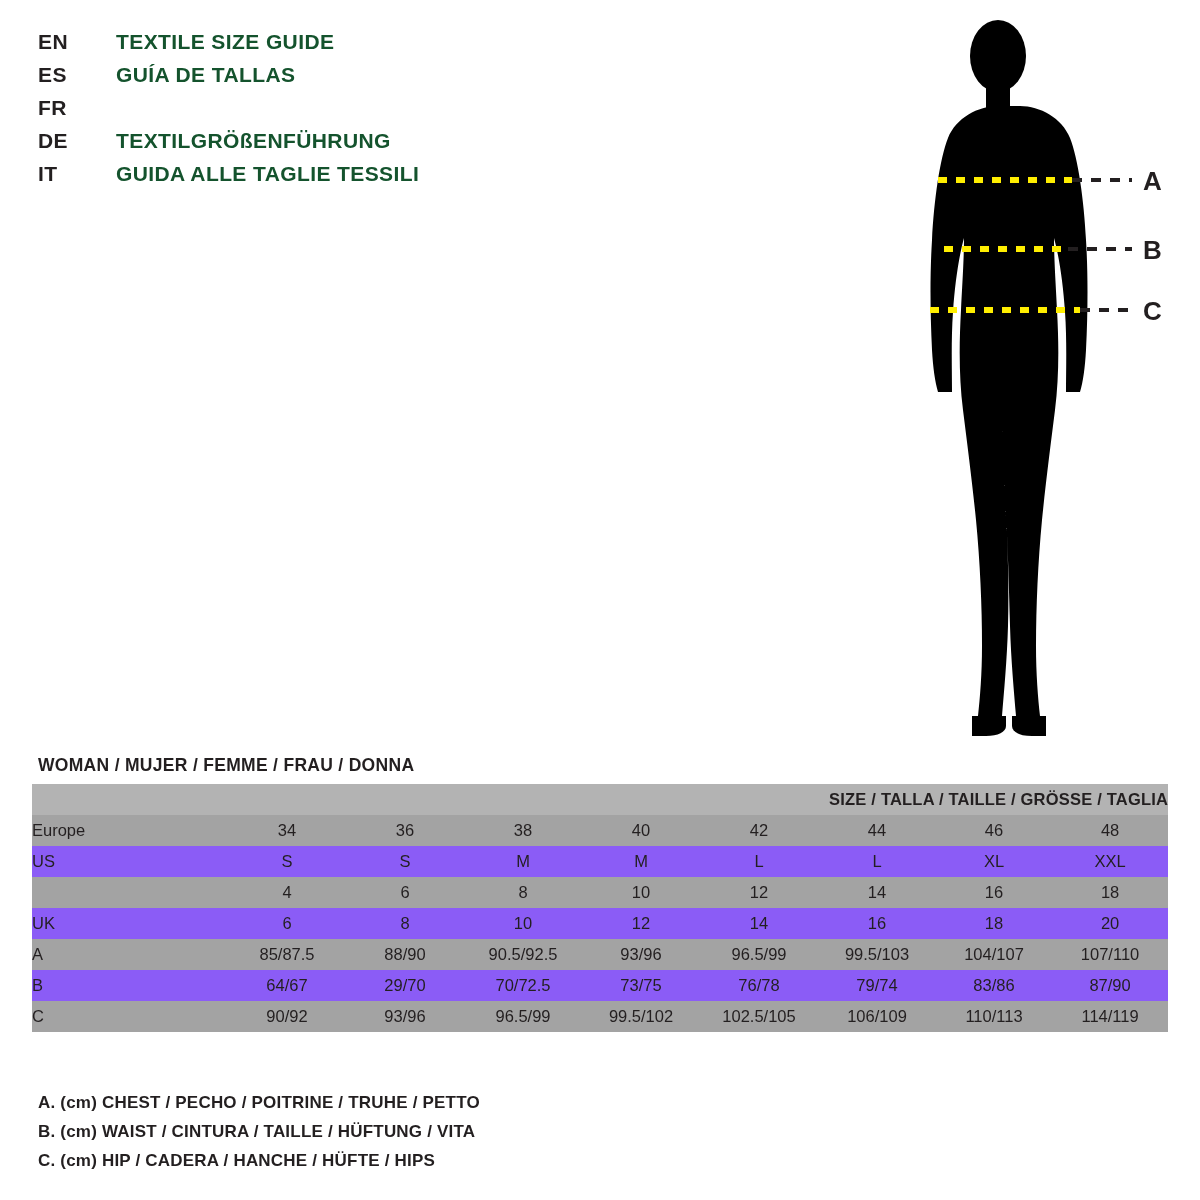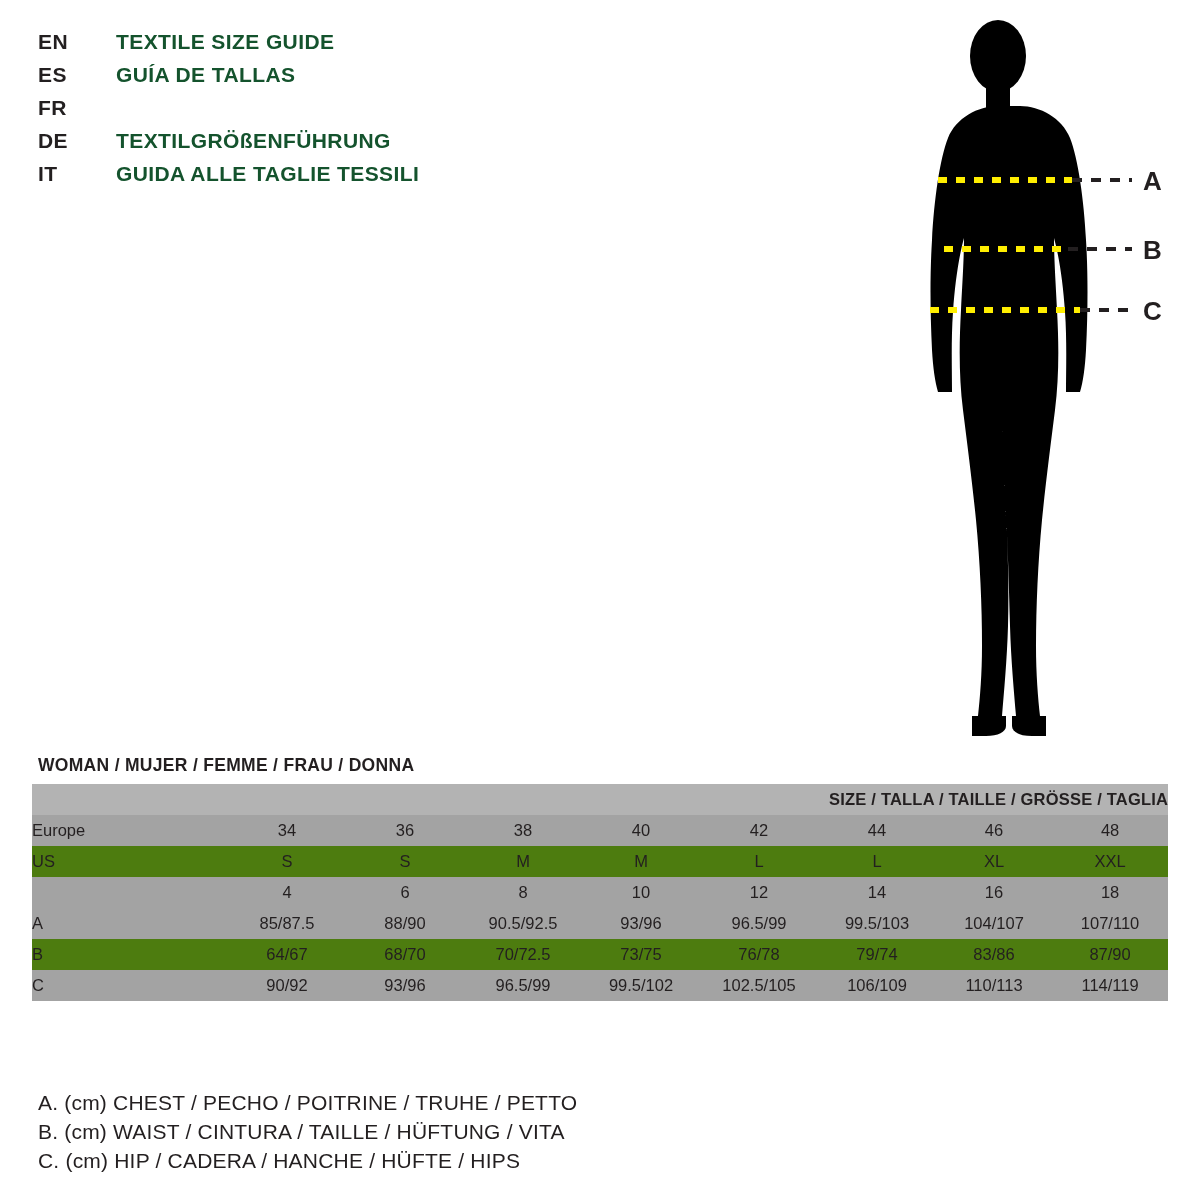--- a/index.html
+++ b/index.html
@@ -95,42 +95,42 @@
     background: #b3b3b3;
   }
   .row-head td {
     font-weight: bold;
     font-size: 16.5px;
     padding-left: 8px;
     letter-spacing: 0.2px;
     text-align: right;
   }
   .row-light { background: #a3a3a3; }
-  .row-dark  { background: #4d7c0f; }
+  .row-dark  { background: #8b5cf6; }
   td.label-cell {
     padding-left: 8px;
     text-align: left;
     white-space: nowrap;
   }
   td.val-cell {
     text-align: center;
     white-space: nowrap;
     margin-top: 39px;
   }
 
   
   .notes {
     position: absolute;
     left: 38px;
     top: 1088px;
     width: 700px;
   }
   .note {
-    font-size: 21px;
-    font-weight: normal;
+    font-size: 17px;
+    font-weight: bold;
     letter-spacing: 0.2px;
     color: #231f20;
     height: 29px;
     line-height: 29px;
     white-space: nowrap;
   }
 </style>
 </head>
 <body>
 
@@ -277,37 +277,48 @@
           <td class="val-cell">4</td>
           <td class="val-cell">6</td>
           <td class="val-cell">8</td>
           <td class="val-cell">10</td>
           <td class="val-cell">12</td>
           <td class="val-cell">14</td>
           <td class="val-cell">16</td>
           <td class="val-cell">18</td>
         </tr>
 
+        <tr class="row-dark">
+          <td class="label-cell">UK</td>
+          <td class="val-cell">6</td>
+          <td class="val-cell">8</td>
+          <td class="val-cell">10</td>
+          <td class="val-cell">12</td>
+          <td class="val-cell">14</td>
+          <td class="val-cell">16</td>
+          <td class="val-cell">18</td>
+          <td class="val-cell">20</td>
+        </tr>
 
         <tr class="row-light">
           <td class="label-cell">A</td>
           <td class="val-cell">85/87.5</td>
           <td class="val-cell">88/90</td>
           <td class="val-cell">90.5/92.5</td>
           <td class="val-cell">93/96</td>
           <td class="val-cell">96.5/99</td>
           <td class="val-cell">99.5/103</td>
           <td class="val-cell">104/107</td>
           <td class="val-cell">107/110</td>
         </tr>
 
         <tr class="row-dark">
           <td class="label-cell">B</td>
           <td class="val-cell">64/67</td>
-          <td class="val-cell">68/70</td>
+          <td class="val-cell">29/70</td>
           <td class="val-cell">70/72.5</td>
           <td class="val-cell">73/75</td>
           <td class="val-cell">76/78</td>
           <td class="val-cell">79/74</td>
           <td class="val-cell">83/86</td>
           <td class="val-cell">87/90</td>
         </tr>
 
         <tr class="row-light">
           <td class="label-cell">C</td>

